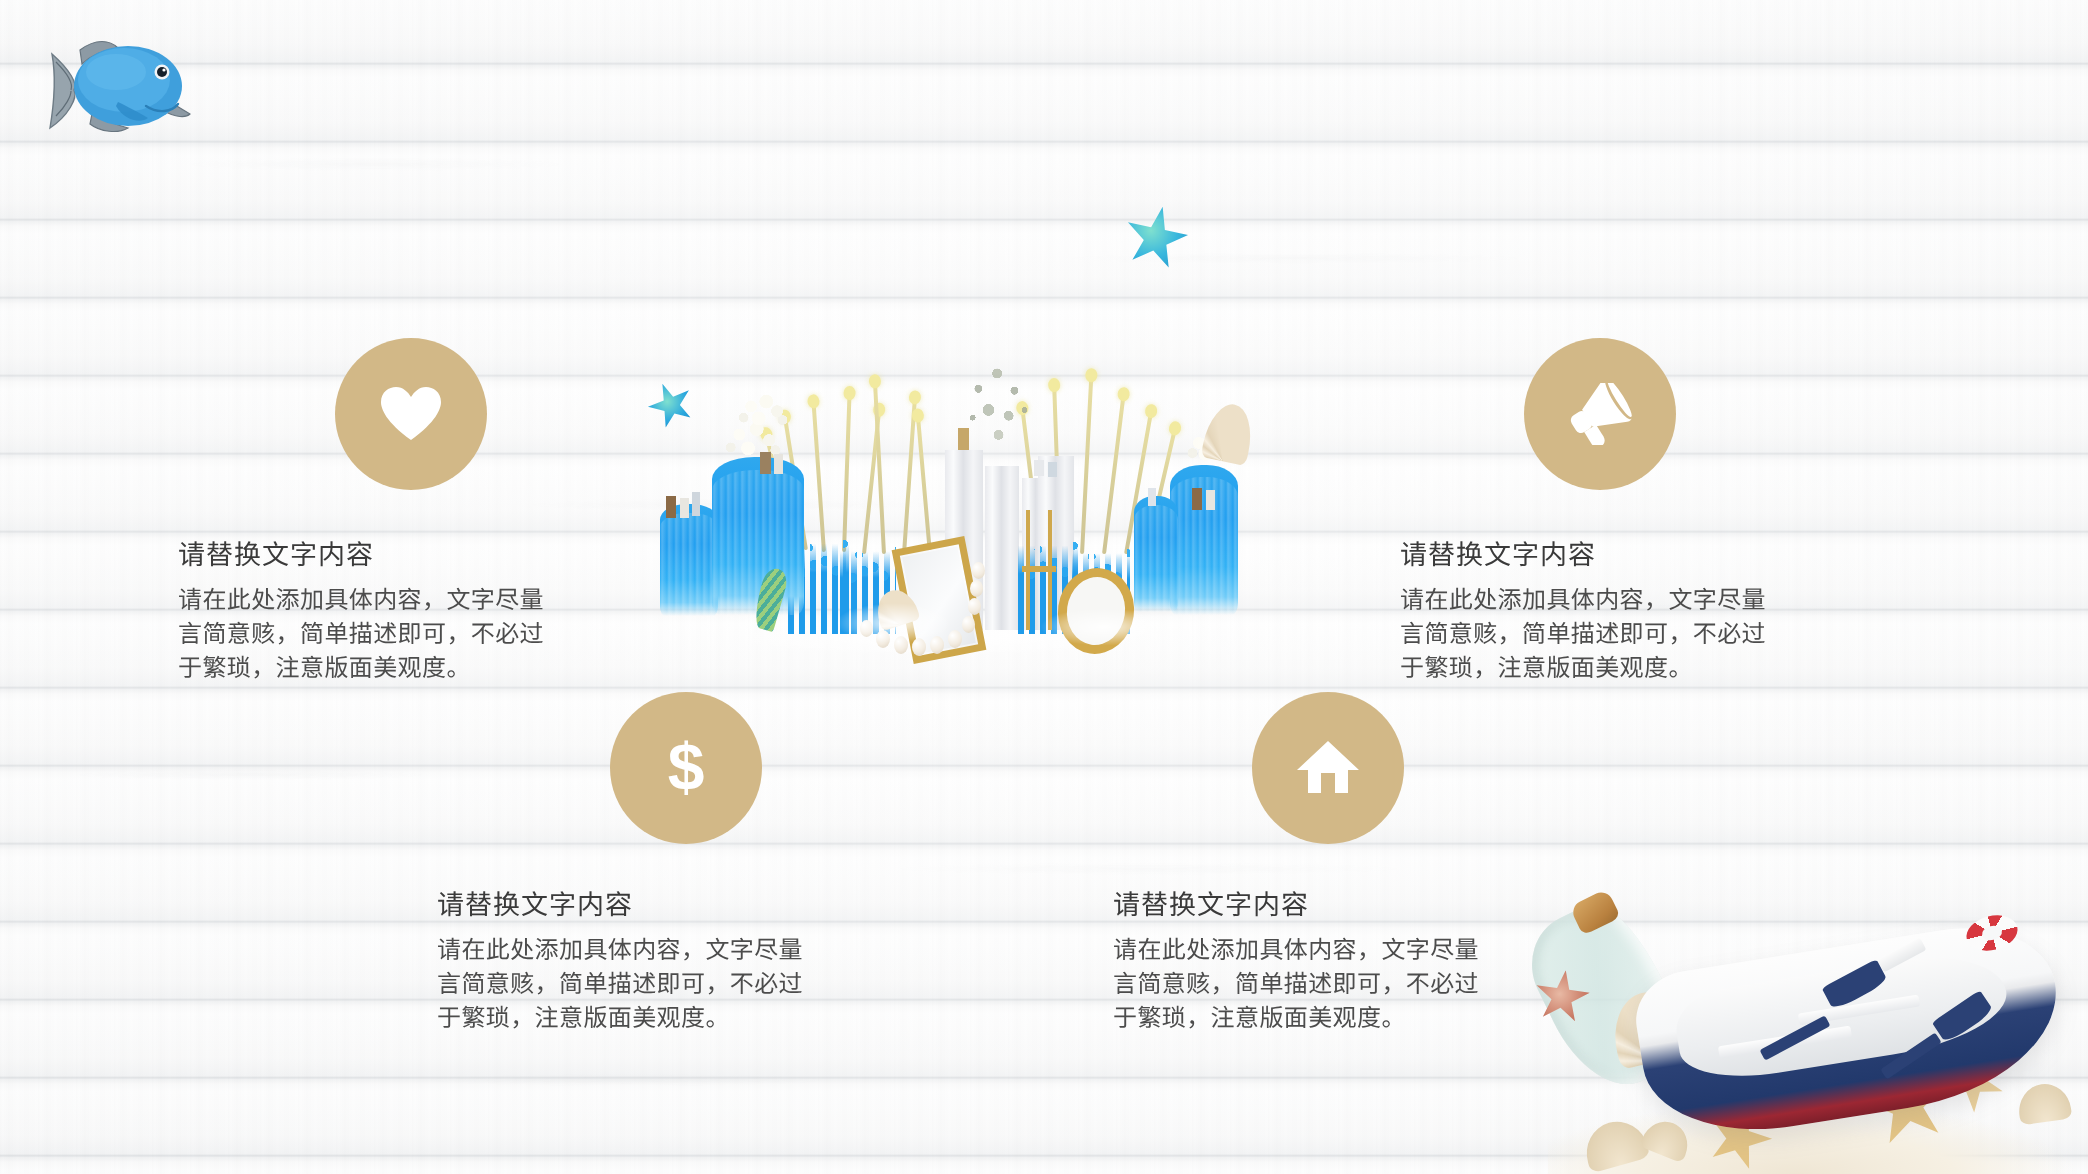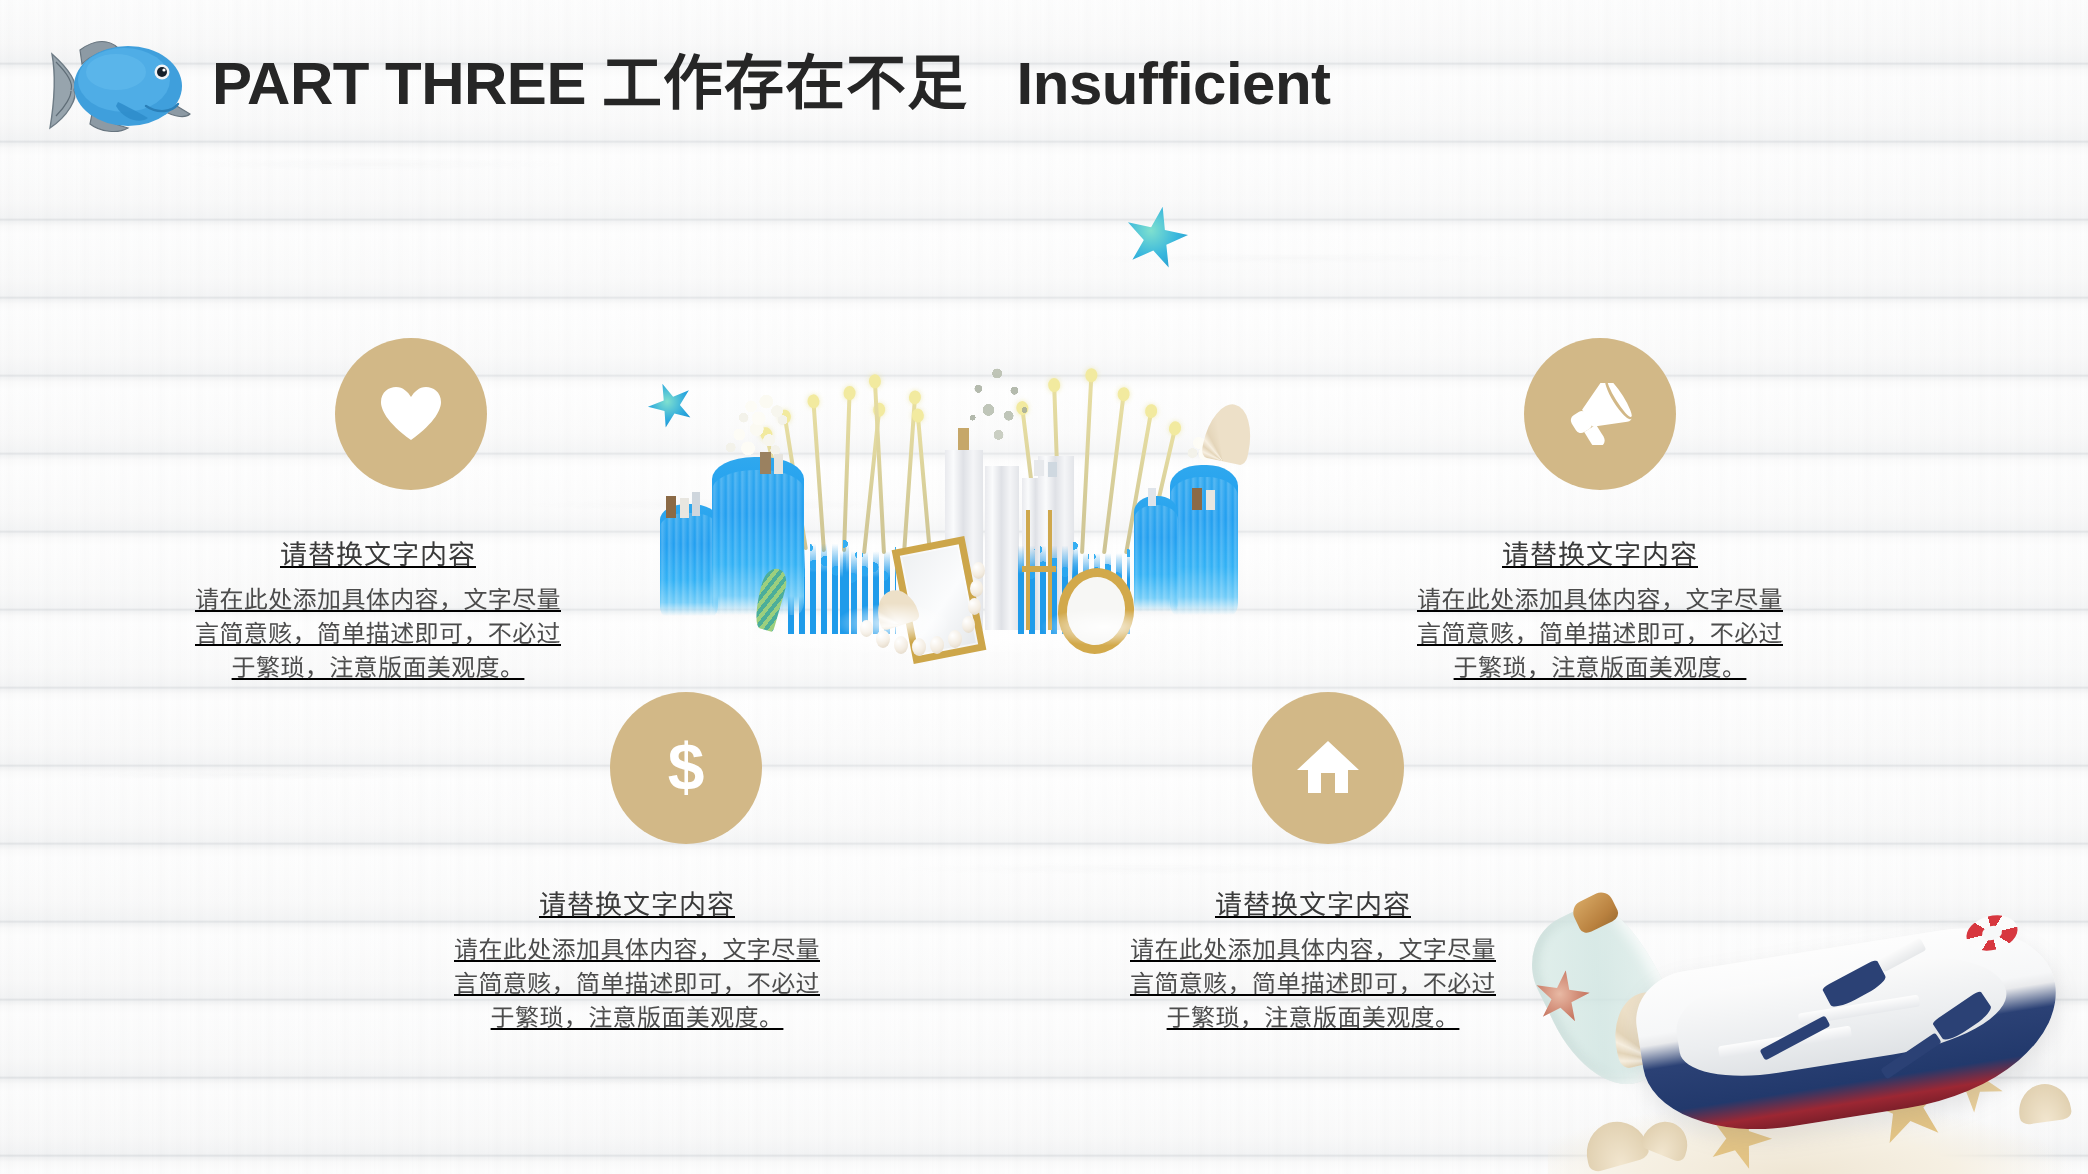--- a/index.html
+++ b/index.html
@@ -101,22 +101,21 @@
     border-radius: 50%;
     display: flex;
     align-items: center;
     justify-content: center;
   }
   .circle svg { display: block; }
 
   .text-block {
     position: absolute;
     width: 400px;
-    text-align: center;
-    text-decoration: underline;
+    text-align: left;
   }
   .tb-title {
     font-size: 27px;
     color: #3a3a3a;
     font-weight: 400;
     margin: 0 0 10px 0;
     line-height: 1.3;
     letter-spacing: 1px;
   }
   .tb-body {
@@ -429,26 +428,20 @@
 
       <circle cx="118" cy="40" r="7.5" fill="#f2f4f6"></circle>
       <circle cx="118" cy="40" r="5" fill="#15202b"></circle>
       <circle cx="120" cy="38" r="1.6" fill="#ffffff"></circle>
 
       <path d="M102 74 C 114 82, 128 80, 134 72" stroke="#2a7fb8" stroke-width="2.4" fill="none" stroke-linecap="round"></path>
 
       <path d="M72 74 C 80 88, 96 92, 104 86 C 94 80, 82 74, 74 70 Z" fill="#2f8dcb" opacity=".9"></path>
     </svg>
 
-    <div class="page-title">
-      <span>PART THREE</span>
-      <span class="cn">工作存在不足</span>
-      &nbsp;
-      <span>Insufficient</span>
-    </div>
   </div>
 
   <div class="deco-starfish" style="left:1124px; top:206px; width:64px; height:64px; transform:rotate(12deg);"></div>
   <div class="deco-starfish" style="left:648px; top:382px; width:46px; height:46px; transform:rotate(-22deg); background:radial-gradient(circle at 45% 40%, #7fe0cf, #2aa7de 52%, #1580bf 100%);"></div>
 
   <div class="scene">
 
     <div class="plank-shadow"></div>
 
     <div class="stalk" style="left:164px; top:118px; height:132px; transform:rotate(-9deg);"></div>

